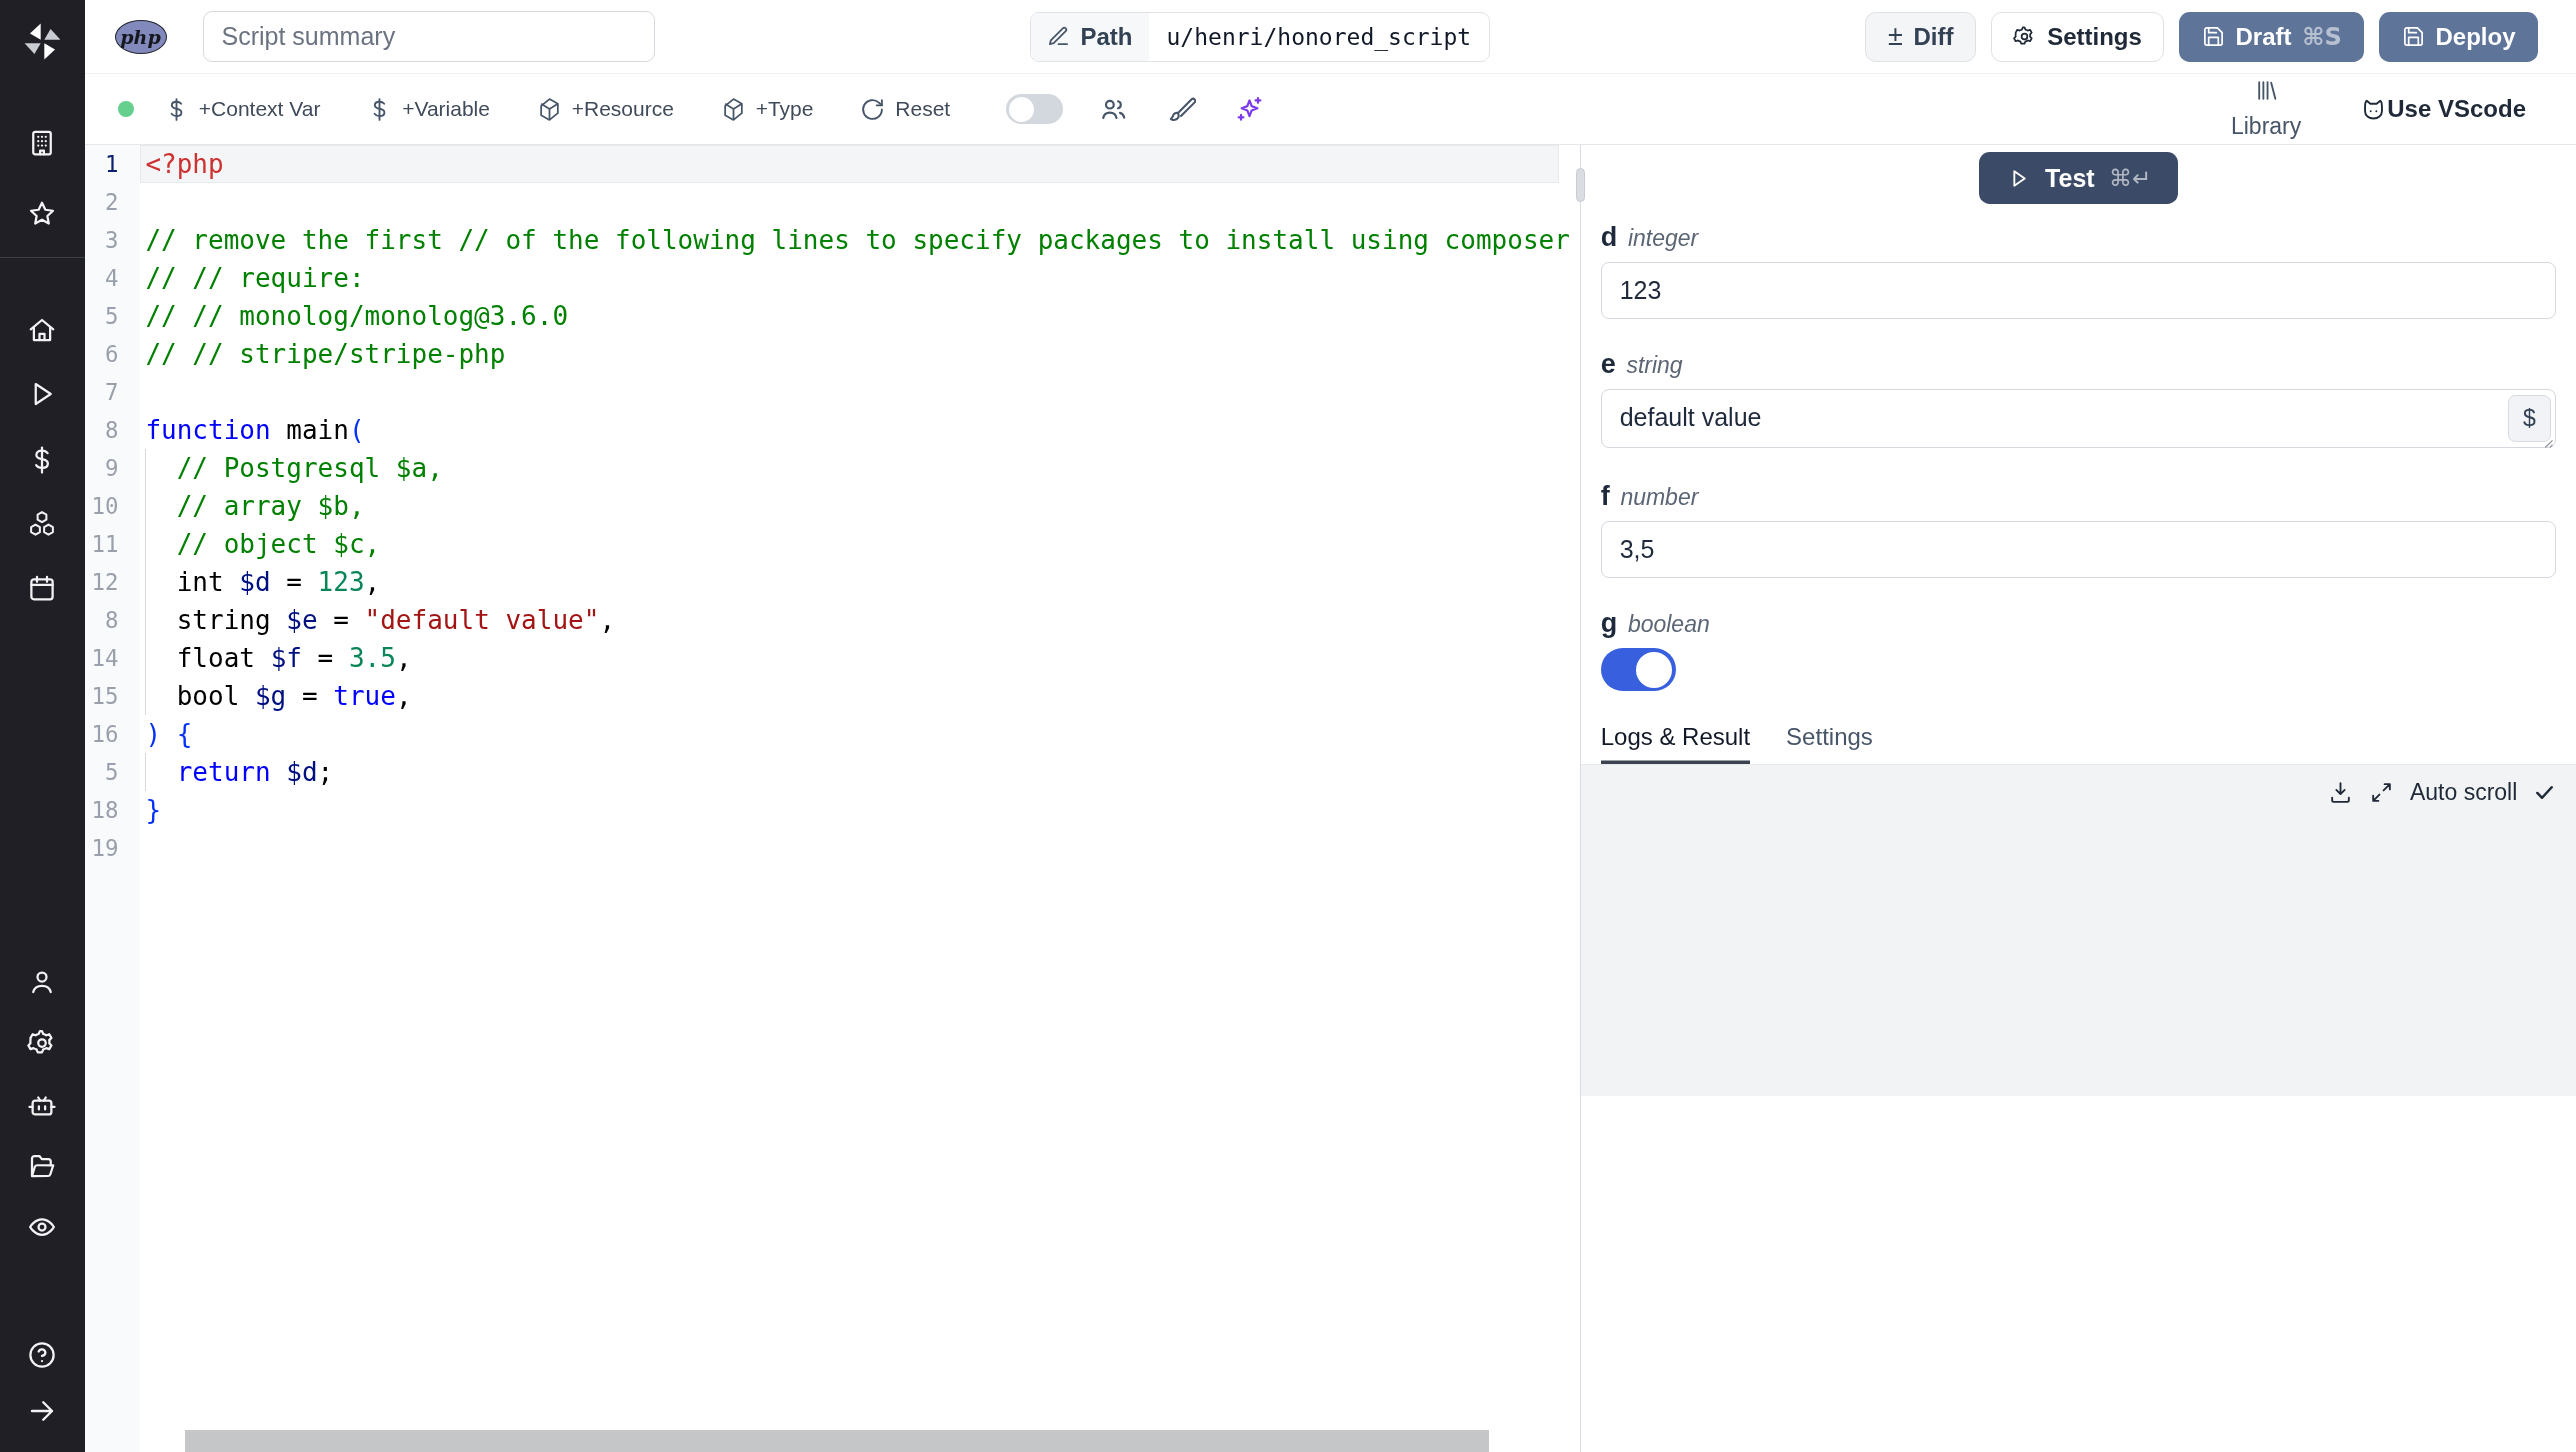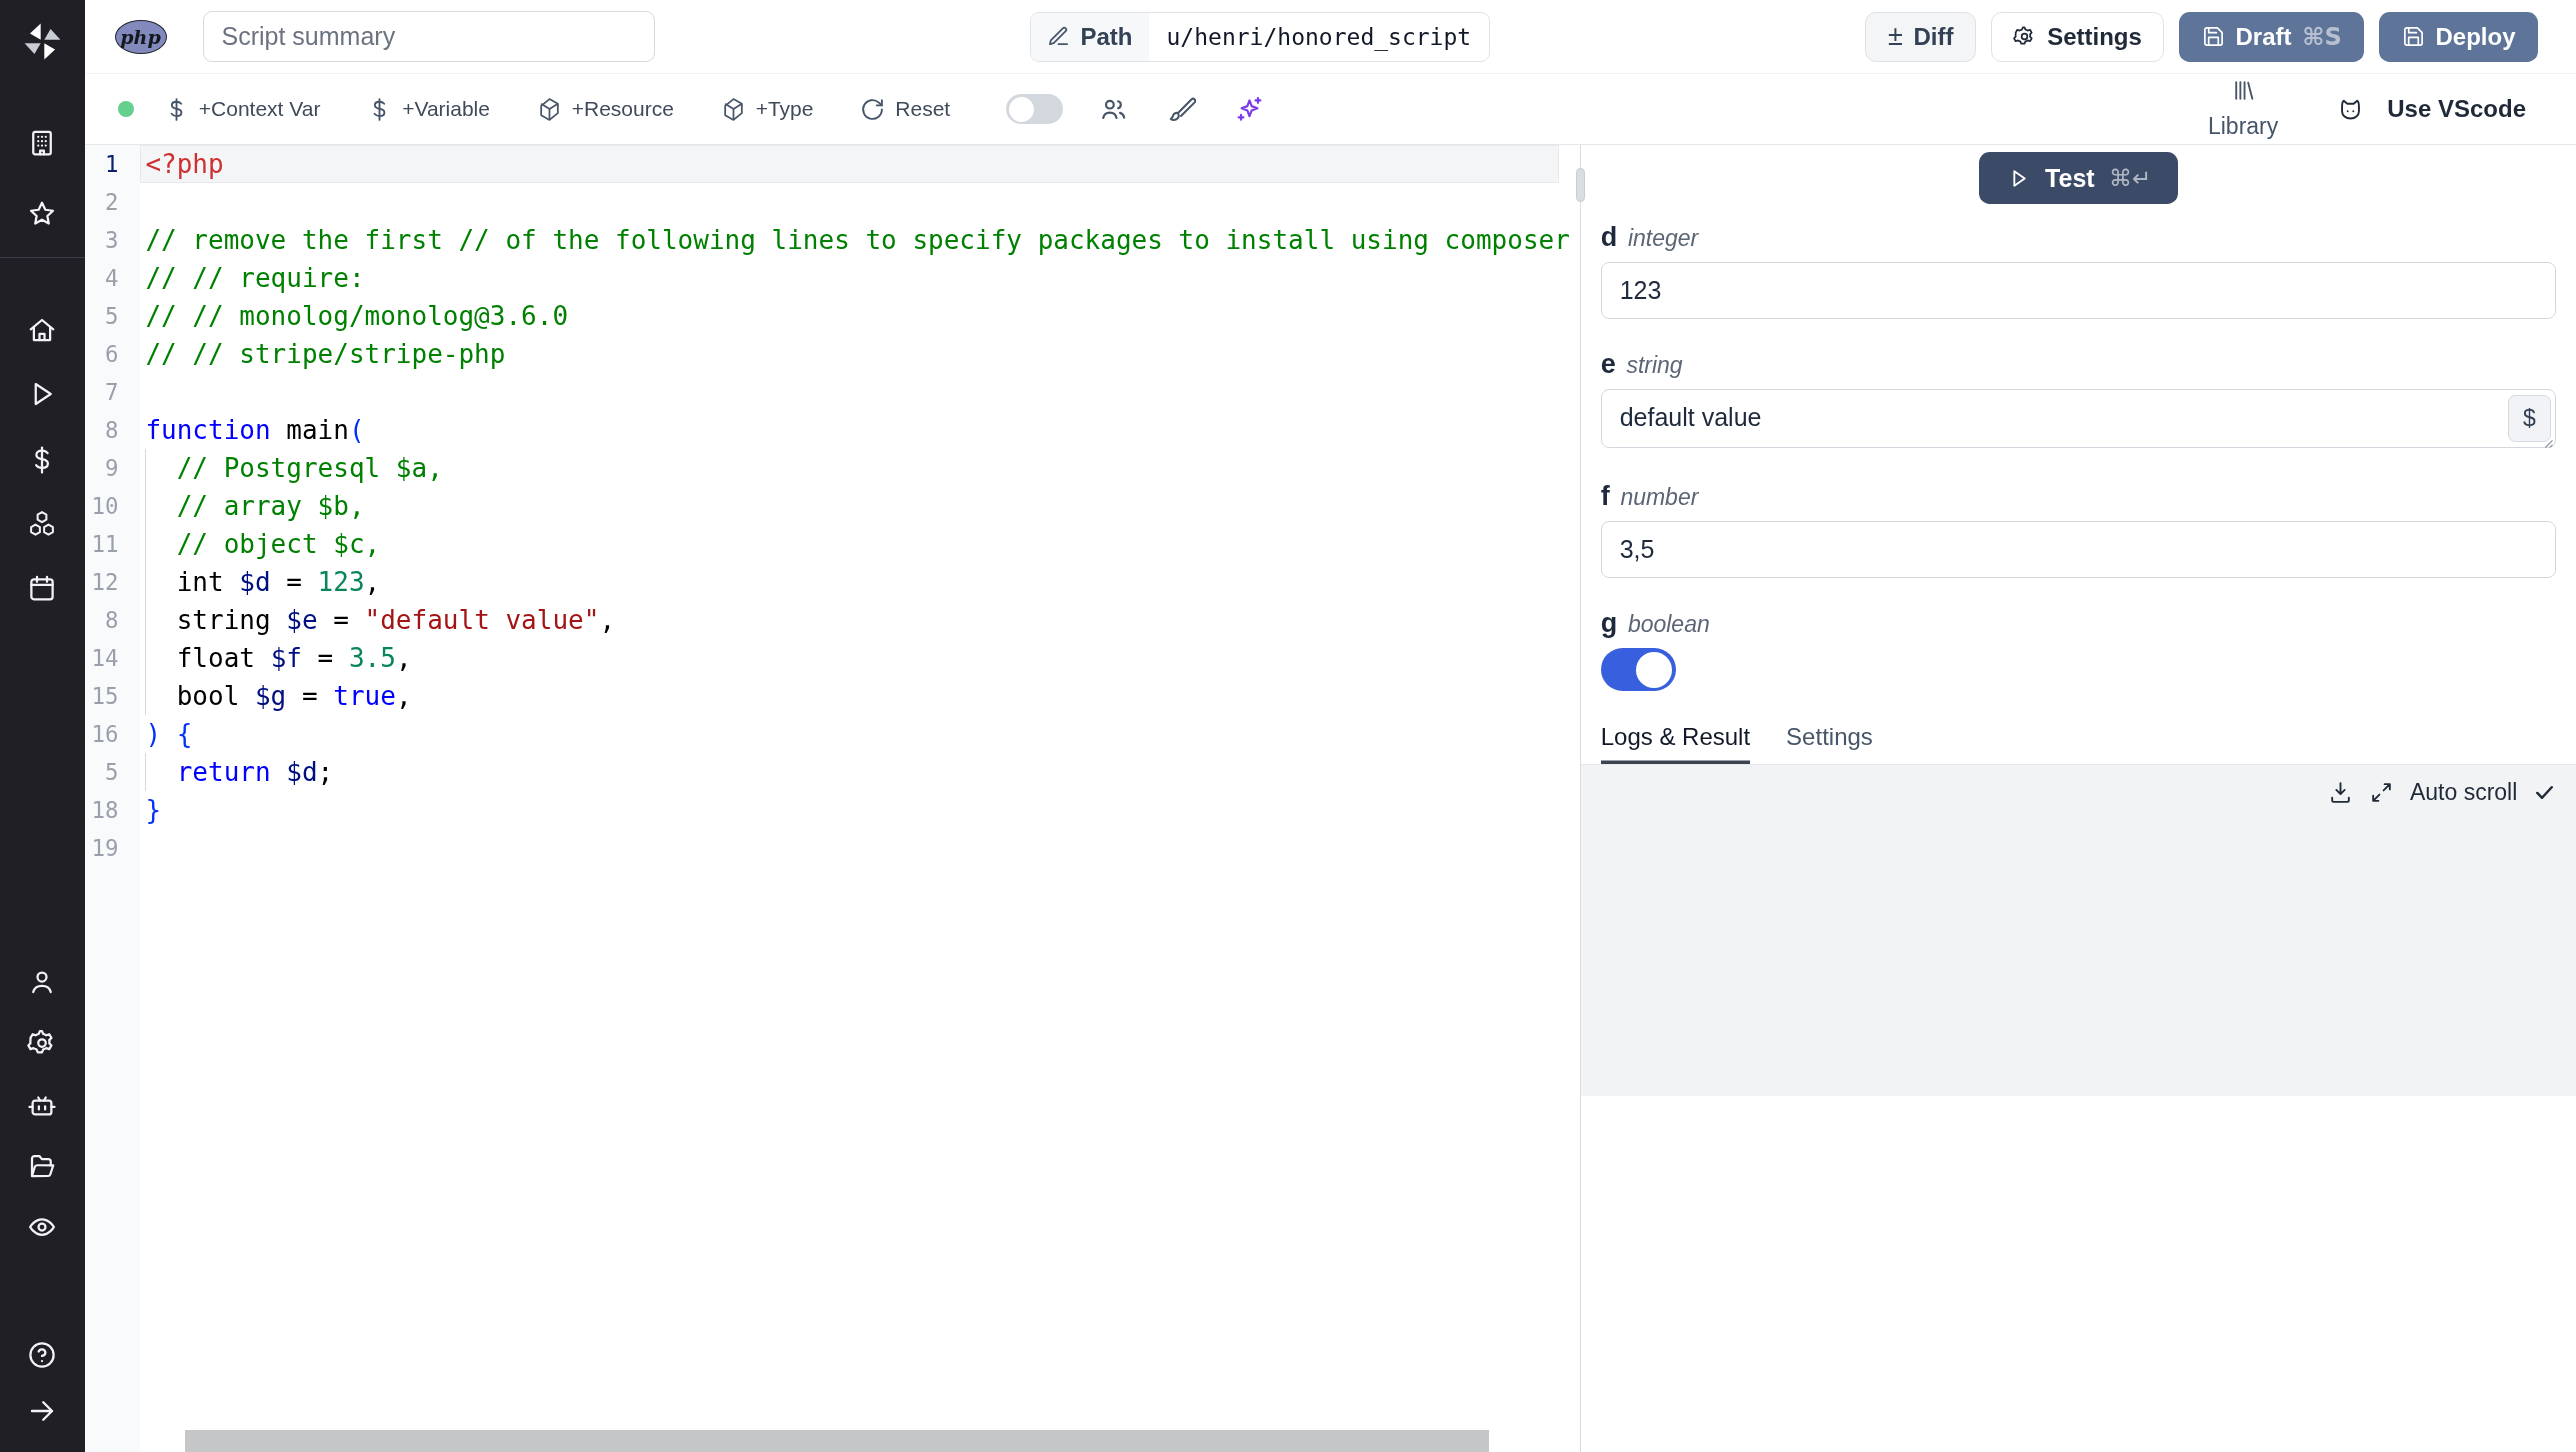--- a/index.html
+++ b/index.html
@@ -57,21 +57,21 @@
   .tb-item svg { width:25px; height:25px; color:#475569; }
   .tb-toggle { width:57px; height:30px; border-radius:15px; background:#d3d7de; position:relative;
                flex:none; margin:0 36px 0 9px; cursor:pointer; }
   .tb-toggle .knob { position:absolute; left:2.7px; top:2.7px; width:25px; height:25px;
                      border-radius:50%; background:#fff; }
   .tb-icon { width:29px; height:29px; color:#475569; margin-right:39px; cursor:pointer; }
   .tb-icon svg { width:100%; height:100%; }
   .tb-right { margin-left:auto; display:flex; align-items:center; gap:59px; }
   .tb-library { display:flex; align-items:center; gap:10.7px; font-size:23px; color:#475569; cursor:pointer;flex-direction:column; }
   .tb-library svg { width:25px; height:25px; }
-  .tb-vscode { display:flex; align-items:center; gap:23px; font-size:24px; font-weight:700;
+  .tb-vscode { display:flex; align-items:center; gap:0; font-size:24px; font-weight:700;
                color:#1f2937; cursor:pointer; }
   .tb-vscode svg { width:27px; height:27px; }
 
   
   .content { flex:1; display:flex; min-height:0; }
 
   
   .editor { flex:1; position:relative; overflow:hidden; background:#fff; }
   .editor::before { content:""; position:absolute; left:0; top:0; bottom:0; width:55px; background:#f8fafc; }
   #code { position:relative; }

